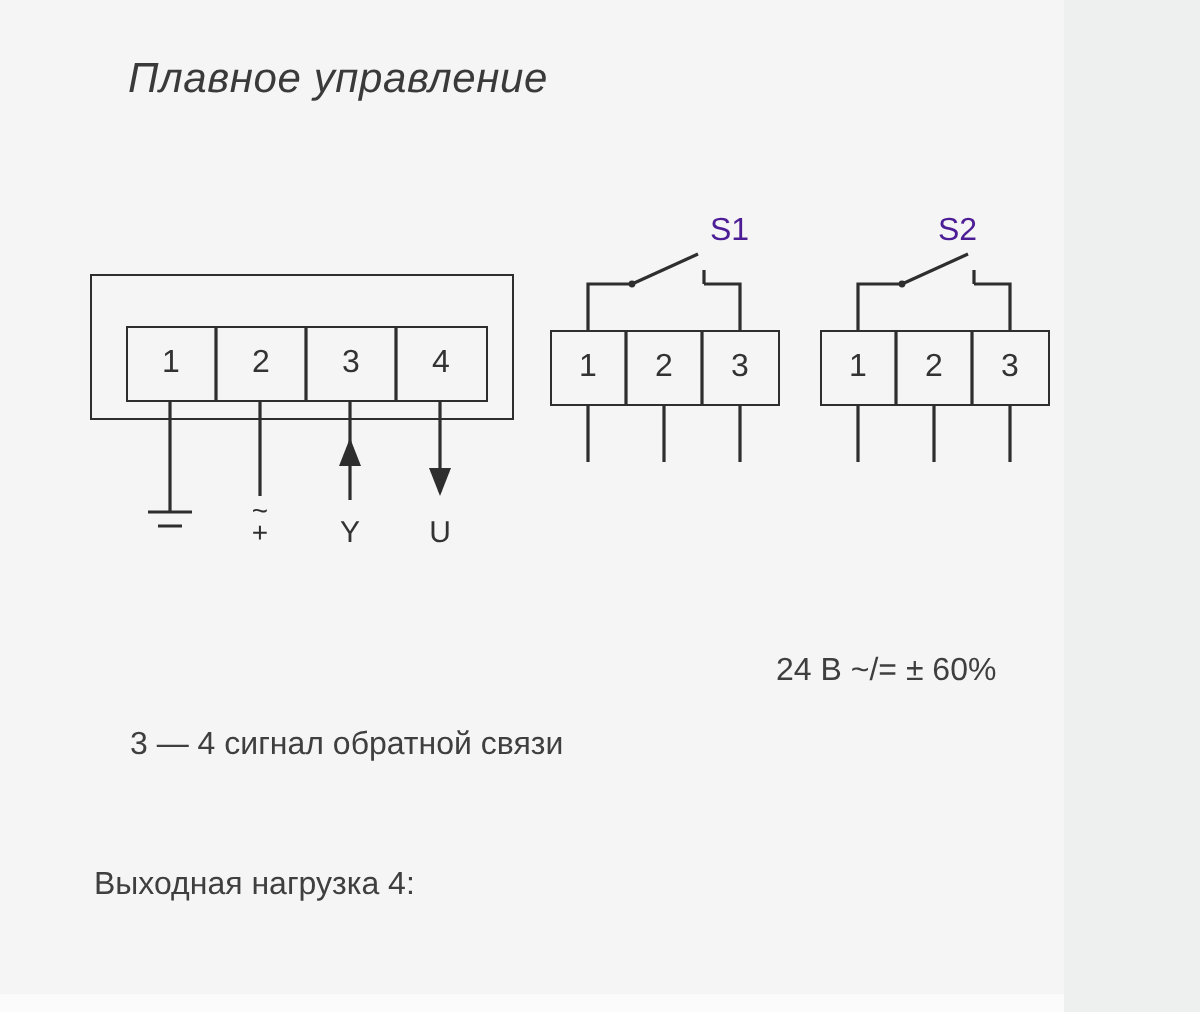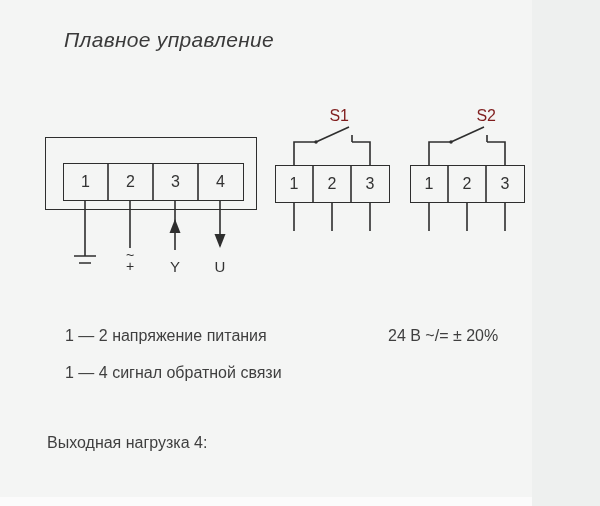--- a/index.html
+++ b/index.html
@@ -32,22 +32,22 @@
   .block-main { left: 63px; top: 163px; width: 181px; height: 38px; }
   .block-s1 { left: 275px; top: 165px; width: 115px; height: 38px; }
   .block-s2 { left: 410px; top: 165px; width: 115px; height: 38px; }
   .tnum {
     position: absolute; top: 163px; height: 38px; line-height: 38px;
     text-align: center; font-size: 16px; color: #333;
   }
   .tnum.s { top: 165px; width: 38px; }
   .tnum.m { width: 45px; }
   .sw-label {
-    position: absolute; top: 107px; width: 34px; text-align: right;
-    font-size: 16px; color: #7f1d1d;
+    position: absolute; top: 107px; width: 34px; text-align: left;
+    font-size: 16px; color: #4c1d95; margin-left: 40px;
   }
   .sig-label {
     position: absolute; top: 258px; width: 20px; text-align: center;
     font-size: 15px; color: #333;
   }
   .acdc {
     position: absolute; left: 119px; top: 250px; width: 22px;
     text-align: center; font-size: 14px; line-height: 11px; color: #2e2e2e;
   }
   .acdc span { display: block; }
@@ -104,25 +104,24 @@
 
   <div class="sig-label" style="left:165px">Y</div>
   <div class="sig-label" style="left:210px">U</div>
 
   <div class="sw-label" style="left:315px">S1</div>
   <div class="block block-s1"></div>
   <div class="tnum s" style="left:275px">1</div>
   <div class="tnum s" style="left:313px">2</div>
   <div class="tnum s" style="left:351px">3</div>
 
-  <div class="sw-label" style="left:462px">S2</div>
+  <div class="sw-label" style="left:429px">S2</div>
   <div class="block block-s2"></div>
   <div class="tnum s" style="left:410px">1</div>
   <div class="tnum s" style="left:448px">2</div>
   <div class="tnum s" style="left:486px">3</div>
 
-  <div class="legend-text" style="left:65px; top:327px">1 — 2 напряжение питания</div>
-  <div class="legend-text" style="left:388px; top:327px">24 В ~/= ± 20%</div>
-  <div class="legend-text" style="left:65px; top:364px">1 — 4 сигнал обратной связи</div>
+  <div class="legend-text" style="left:388px; top:327px">24 В ~/= ± 60%</div>
+  <div class="legend-text" style="left:65px; top:364px">3 — 4 сигнал обратной связи</div>
   <div class="legend-text" style="left:47px; top:434px">Выходная нагрузка 4:</div>
 
   <div class="bottom-strip"></div>
 </div>
 
 </body></html>

